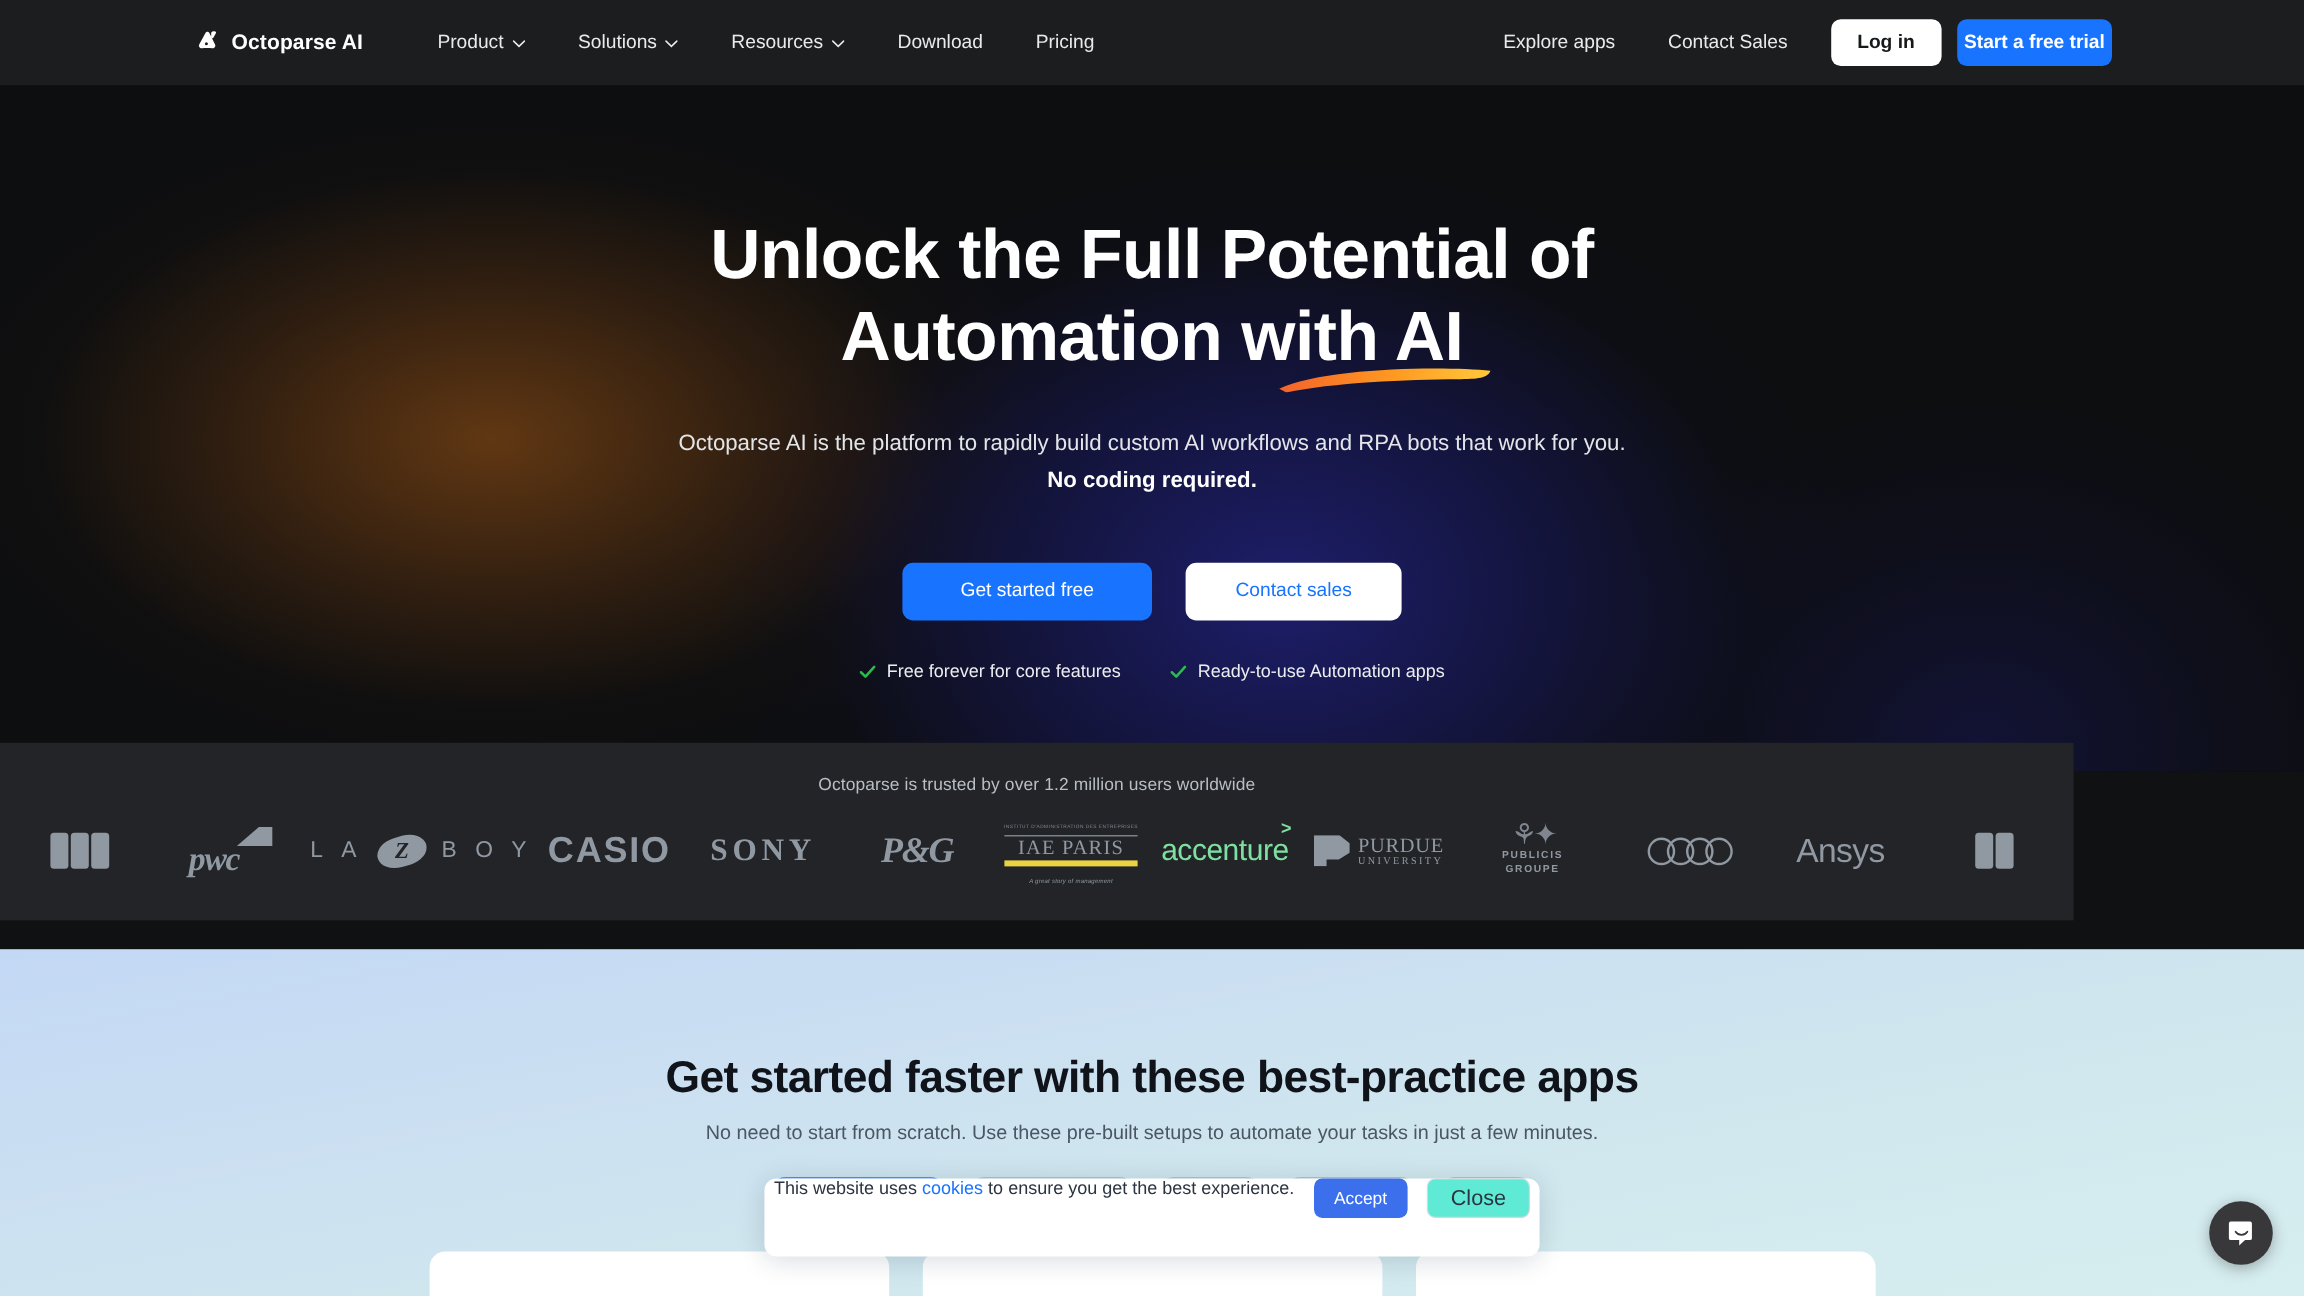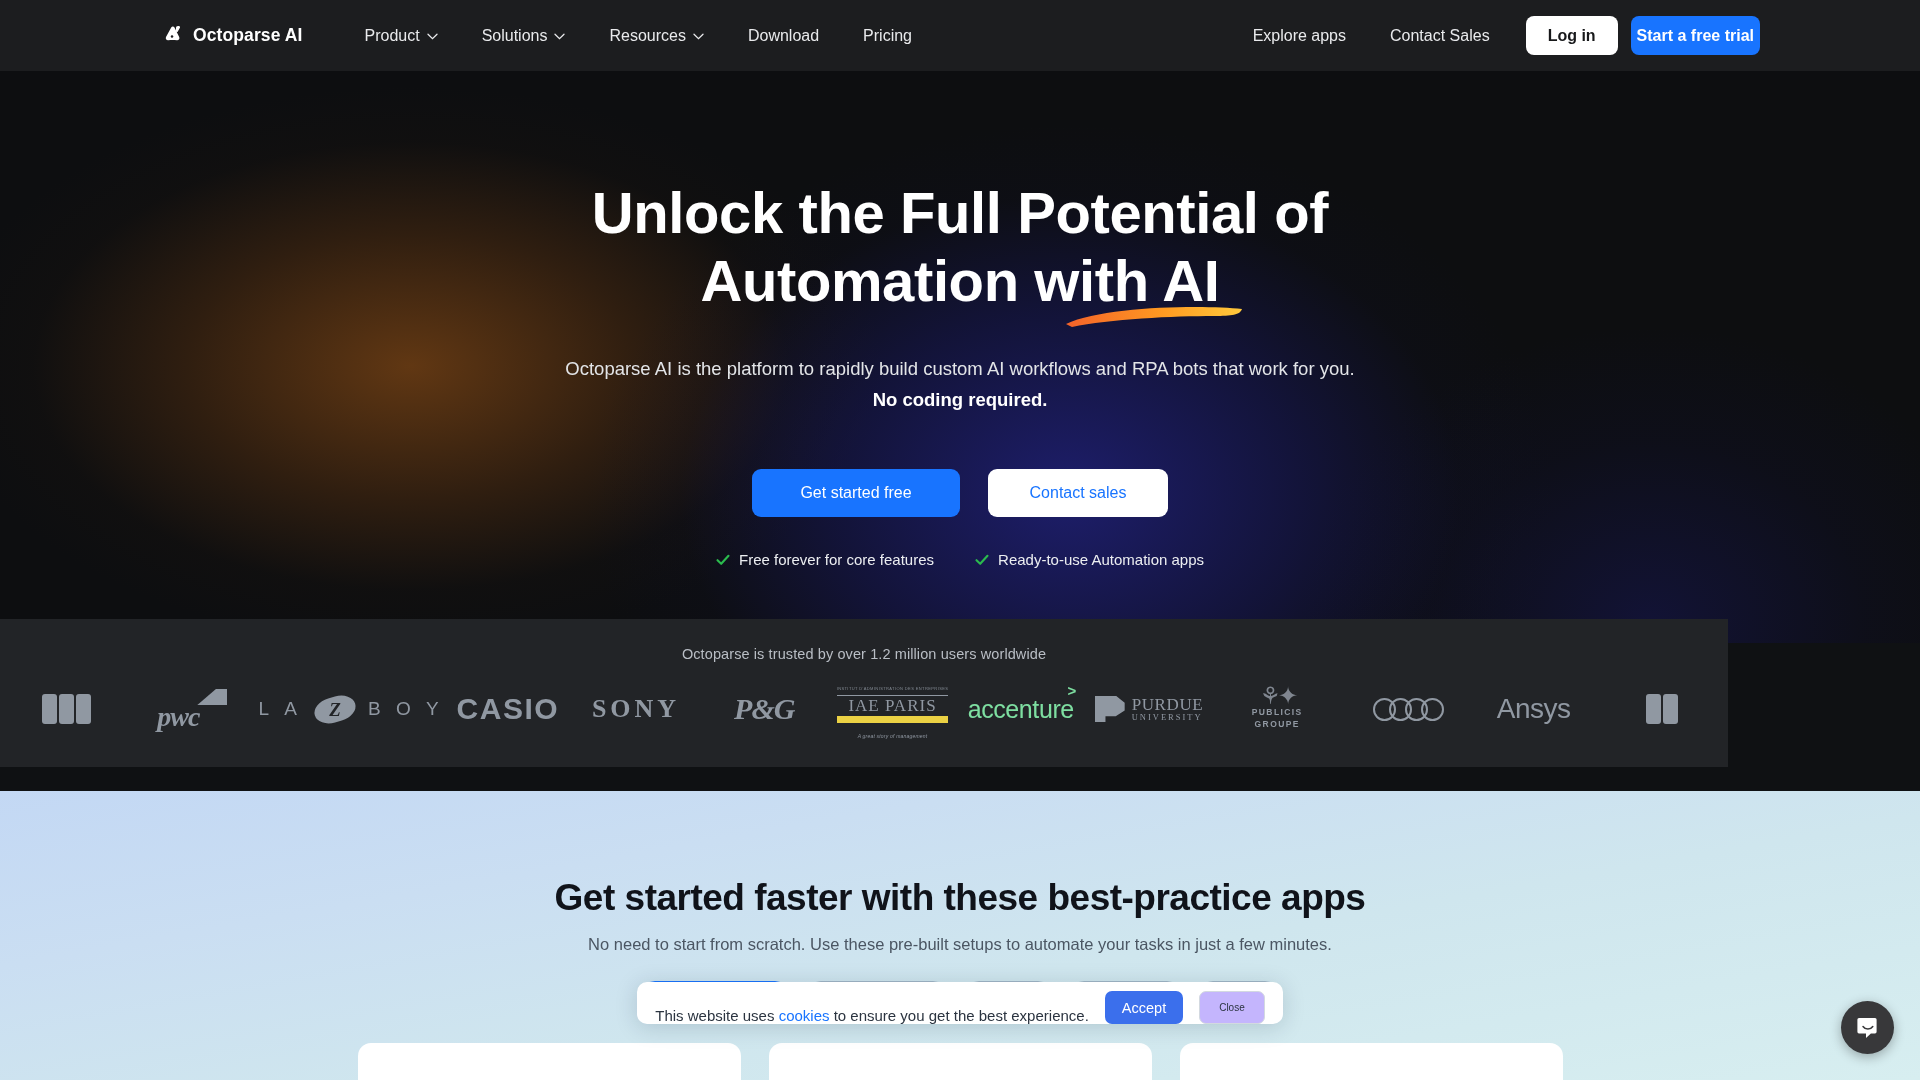--- a/index.html
+++ b/index.html
@@ -115,21 +115,21 @@
   .lg-pwc .pwc-t { font-family:"Liberation Serif", serif; font-size:28px; font-style:italic; font-weight:700; color:#9aa2ad; position:absolute; left:6px; bottom:-2px; letter-spacing:-1px;}
   .lg-pwc .pwc-s1 { position:absolute; right:10px; top:2px; width:30px; height:16px; background:#9aa2ad; clip-path:polygon(0 100%,62% 0,100% 0,100% 100%); }
   .lg-laz { display:flex; align-items:center; gap:12px; font-size:19px; letter-spacing:5px; color:#9aa2ad; font-weight:400;}
   .laz-z { width:42px; height:25px; background:#9aa2ad; border-radius:50%/60%; transform:rotate(-16deg); display:flex; align-items:center; justify-content:center; }
   .laz-z span { color:#222427; font-family:"Liberation Serif", serif; font-weight:700; font-style:italic; font-size:19px; transform:rotate(16deg); letter-spacing:0;}
   .lg-casio { font-size:30px; font-weight:700; letter-spacing:1.5px; color:#9aa2ad; font-family:"Liberation Sans",sans-serif;}
   .lg-sony { font-family:"Liberation Serif", serif; font-size:26px; font-weight:700; letter-spacing:4px; color:#9aa2ad; }
   .lg-pg { font-family:"Liberation Serif", serif; font-size:30px; font-weight:700; font-style:italic; color:#9aa2ad; letter-spacing:-1px;}
   .lg-iae { text-align:center; color:#9aa2ad; line-height:1.1; }
   .lg-iae .iae-top { font-size:4px; letter-spacing:.4px; opacity:.85; }
-  .lg-iae .iae-mid { font-family:"Liberation Serif", serif; font-size:17px; letter-spacing:1px; margin:1px 0; border-top:1px solid #9aa2ad; border-bottom:7px solid #fde047; padding:1px 0;}
+  .lg-iae .iae-mid { font-family:"Liberation Serif", serif; font-size:17px; letter-spacing:1px; margin:1px 0; border-top:1px solid #9aa2ad; border-bottom:5px solid #fde047; padding:1px 0;}
   .lg-iae .iae-bot { font-size:5px; font-style:italic; letter-spacing:.2px; margin-top:2px;}
   .lg-acc { position:relative; font-size:25px; color:#86efac; letter-spacing:-.4px;}
   .lg-acc .acc-arrow { position:absolute; right:-2px; top:-13px; font-size:15px; font-weight:700;}
   .lg-purdue { display:flex; align-items:center; gap:7px; }
   .purdue-p { width:30px; height:26px; background:#9aa2ad; clip-path:polygon(0 0,72% 0,100% 26%,100% 56%,70% 78%,36% 78%,36% 100%,0 100%); }
   .purdue-t { font-family:"Liberation Serif", serif; color:#9aa2ad; line-height:1.05; }
   .purdue-t .p1 { font-size:17px; letter-spacing:.6px; }
   .purdue-t .p2 { font-size:8.5px; letter-spacing:2px; }
   .lg-pub { text-align:center; color:#9aa2ad; }
   .pub-orn { font-size:24px; line-height:.7; letter-spacing:-3px; opacity:.85;}
@@ -158,34 +158,34 @@
     border:1px solid rgba(105,125,150,.45); color:#44515f; background:transparent;
     white-space:nowrap; font-family:"Liberation Sans", sans-serif;
   }
   .pill.active { border-color:#1874ff; color:#1874ff; background:rgba(255,255,255,.35); }
   .cards { margin-top:30px; display:flex; justify-content:center; gap:28px; }
   .card { width:383px; height:60px; background:#ffffff; border-radius:13px 13px 0 0; }
 
   
   .cookie {
     position:absolute; left:50%; transform:translateX(-50%); top:982px;
-    width:646px; height:42px; background:#ffffff; border-radius:10px;
+    width:646px; height:65px; background:#ffffff; border-radius:10px;
     box-shadow:0 3px 22px rgba(20,35,60,.17);
-    display:flex; align-items:flex-end; justify-content:center; gap:16px;
+    display:flex; align-items:flex-start; justify-content:center; gap:16px;
     z-index:80;
   }
   .cookie-text { font-size:15px; color:#2b3440; white-space:nowrap; }
   .cookie-text a { color:#1874ff; text-decoration:none; cursor:pointer; }
   .cookie-accept {
     background:#3b6fec; color:#fff; font-size:14.5px; height:33px; padding:0 17px;
     border-radius:7px; display:flex; align-items:center; cursor:pointer; border:none;
     font-family:"Liberation Sans", sans-serif;
   }
   .cookie-close {
-    background:#c4b5fd; color:#2b3440; font-size:10px; height:33px; padding:0 19px;
+    background:#5eead4; color:#2b3440; font-size:18px; height:33px; padding:0 19px;
     border-radius:7px; display:flex; align-items:center; cursor:pointer;
     border:1px solid #d3d9e0; font-family:"Liberation Sans", sans-serif;
   }
 
   
   .chat {
     position:absolute; right:26px; bottom:26px; width:53px; height:53px;
     border-radius:50%; background:#38383a; display:flex; align-items:center;
     justify-content:center; cursor:pointer; z-index:90;
     box-shadow:0 3px 12px rgba(0,0,0,.3);

